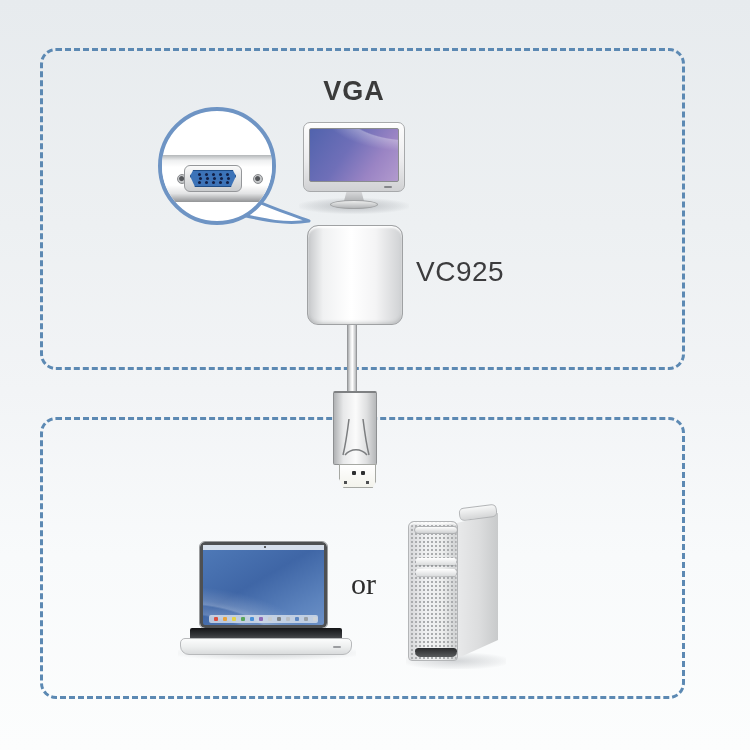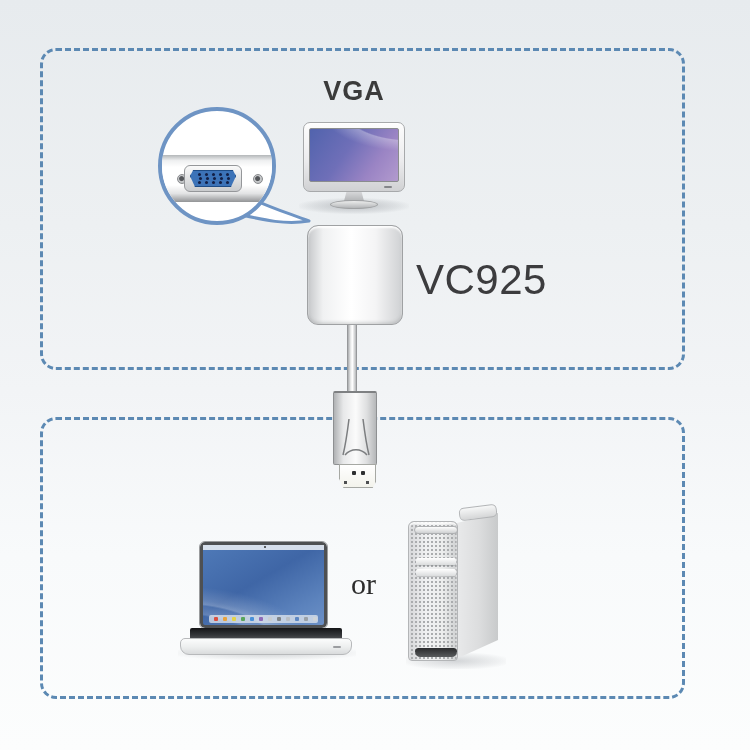--- a/index.html
+++ b/index.html
@@ -16,21 +16,21 @@
     position:absolute;left:40px;width:645px;
     border:3px dashed #5c89b3;border-radius:16px;
     box-sizing:border-box;background:transparent;z-index:1;
   }
   .box-top{top:48px;height:322px;}
   .box-bottom{top:417px;height:282px;}
 
   
   .lbl{position:absolute;color:#3b3b3b;z-index:4;}
   .vga-label{left:303px;top:76px;width:102px;text-align:center;font-size:27px;font-weight:700;letter-spacing:1px;}
-  .model-label{left:416px;top:256px;font-size:42px;letter-spacing:.5px;color:#3c3c3e;}
+  .model-label{left:416px;top:256px;font-size:28px;letter-spacing:.5px;color:#3c3c3e;}
   .or-label{left:351px;top:567px;font-size:30px;color:#2c2c2c;font-family:Liberation Serif, serif;}
 
   
   .monitor{position:absolute;left:303px;top:122px;width:102px;height:90px;z-index:2;}
   .mon-shadow{position:absolute;left:-4px;top:76px;width:110px;height:16px;
     background:radial-gradient(ellipse at 50% 50%,rgba(110,115,122,.38) 0%,rgba(110,115,122,.12) 55%,transparent 75%);}
   .mon-frame{position:absolute;left:0;top:0;width:102px;height:70px;
     background:linear-gradient(180deg,#fdfdfd 0%,#ececee 55%,#d0d1d3 100%);
     border:1px solid #a7a9ab;border-radius:7px;box-sizing:border-box;
     box-shadow:inset 0 1px 1px #fff;}

